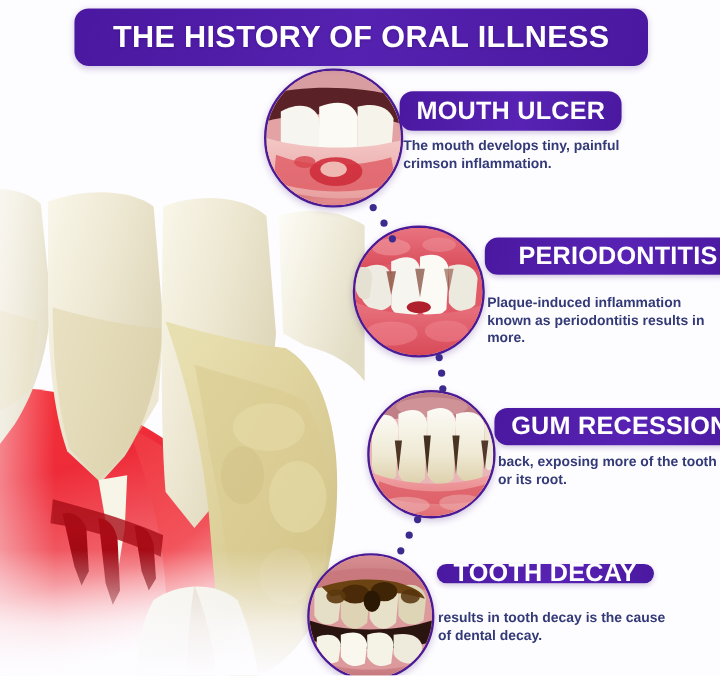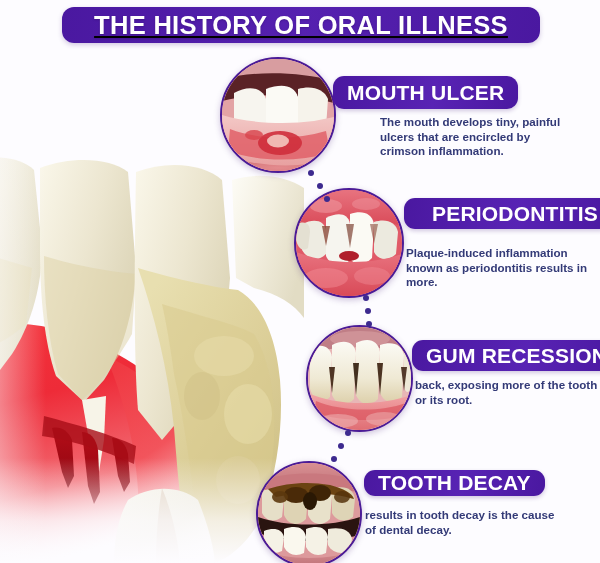--- a/index.html
+++ b/index.html
@@ -21,29 +21,28 @@
     background: #fdfcff;
     overflow: hidden;
   }
 
   
   .title-banner {
     position: absolute;
     left: 62px;
     top: 7px;
     width: 478px;
-    height: 36px;
+    height: 48px;
     border-radius: 12px;
     background: linear-gradient(100deg, #4a18a0 0%, #5521b0 50%, #4a18a0 100%);
     box-shadow: 0 2px 5px rgba(60, 20, 120, 0.22);
     display: flex;
     align-items: center;
     justify-content: center;
     z-index: 40;
-    text-decoration: underline;
   }
   .title-text {
     color: #ffffff;
     font-size: 25.5px;
     font-weight: bold;
     letter-spacing: 0.3px;
     white-space: nowrap;
     text-shadow: 0 1px 2px rgba(40,10,90,0.35);
   }
 
@@ -229,23 +228,22 @@
         <ellipse cx="56" cy="82" rx="11" ry="6.5" fill="#f0b8b2"></ellipse>
         <ellipse cx="32" cy="76" rx="9" ry="5" fill="#d8434c" opacity="0.8"></ellipse>
         <path d="M0 96 C 36 108, 76 110, 112 100 L 112 112 L 0 112 Z" fill="url(#u_lip)"></path>
       </svg>
     </div>
 
     <div class="label-pill" style="left:333px; top:76px; height:33px;">
       <span class="label-text">MOUTH ULCER</span>
     </div>
 
-    <div class="desc" style="left:336px; top:115px; width:210px;margin-left:44px;">
+    <div class="desc" style="left:336px; top:115px; width:210px;">
       <span>The mouth develops tiny, painful</span>
-      <span>ulcers that are encircled by</span>
       <span>crimson inflammation.</span>
     </div>
   </div>
 
   <div class="connector">
     <div class="dot" style="left:308px; top:170px;"></div>
     <div class="dot" style="left:317px; top:183px;"></div>
     <div class="dot" style="left:324px; top:196px;"></div>
   </div>
 
@@ -370,21 +368,21 @@
         <ellipse cx="84" cy="34" rx="8" ry="6" fill="#55330c" opacity="0.85"></ellipse>
         <path d="M0 54 C 28 64, 72 64, 102 54 L 102 72 C 72 80, 28 80, 0 70 Z" fill="#2a1410"></path>
         <path d="M6 68 C 16 64, 24 66, 26 74 L 24 88 C 16 92, 8 90, 6 82 Z" fill="#f5f2e6"></path>
         <path d="M26 66 C 38 62, 46 64, 48 74 L 46 90 C 38 94, 30 92, 26 84 Z" fill="#faf8ee"></path>
         <path d="M48 66 C 60 62, 68 64, 70 74 L 68 90 C 60 94, 52 92, 48 84 Z" fill="#f5f2e6"></path>
         <path d="M70 66 C 82 64, 92 66, 94 76 L 92 88 C 84 92, 74 90, 70 82 Z" fill="#efebdc"></path>
         <path d="M0 86 C 30 98, 72 98, 102 86 L 102 102 L 0 102 Z" fill="url(#d_lip)"></path>
       </svg>
     </div>
 
-    <div class="label-pill" style="left:364px; top:470px; height:26px;text-align:right;">
+    <div class="label-pill" style="left:364px; top:470px; height:16px;text-align:right;">
       <span class="label-text">TOOTH DECAY</span>
     </div>
 
     <div class="desc" style="left:365px; top:508px; width:200px;">
       <span>results in tooth decay is the cause</span>
       <span>of dental decay.</span>
     </div>
   </div>
 
 </div>

